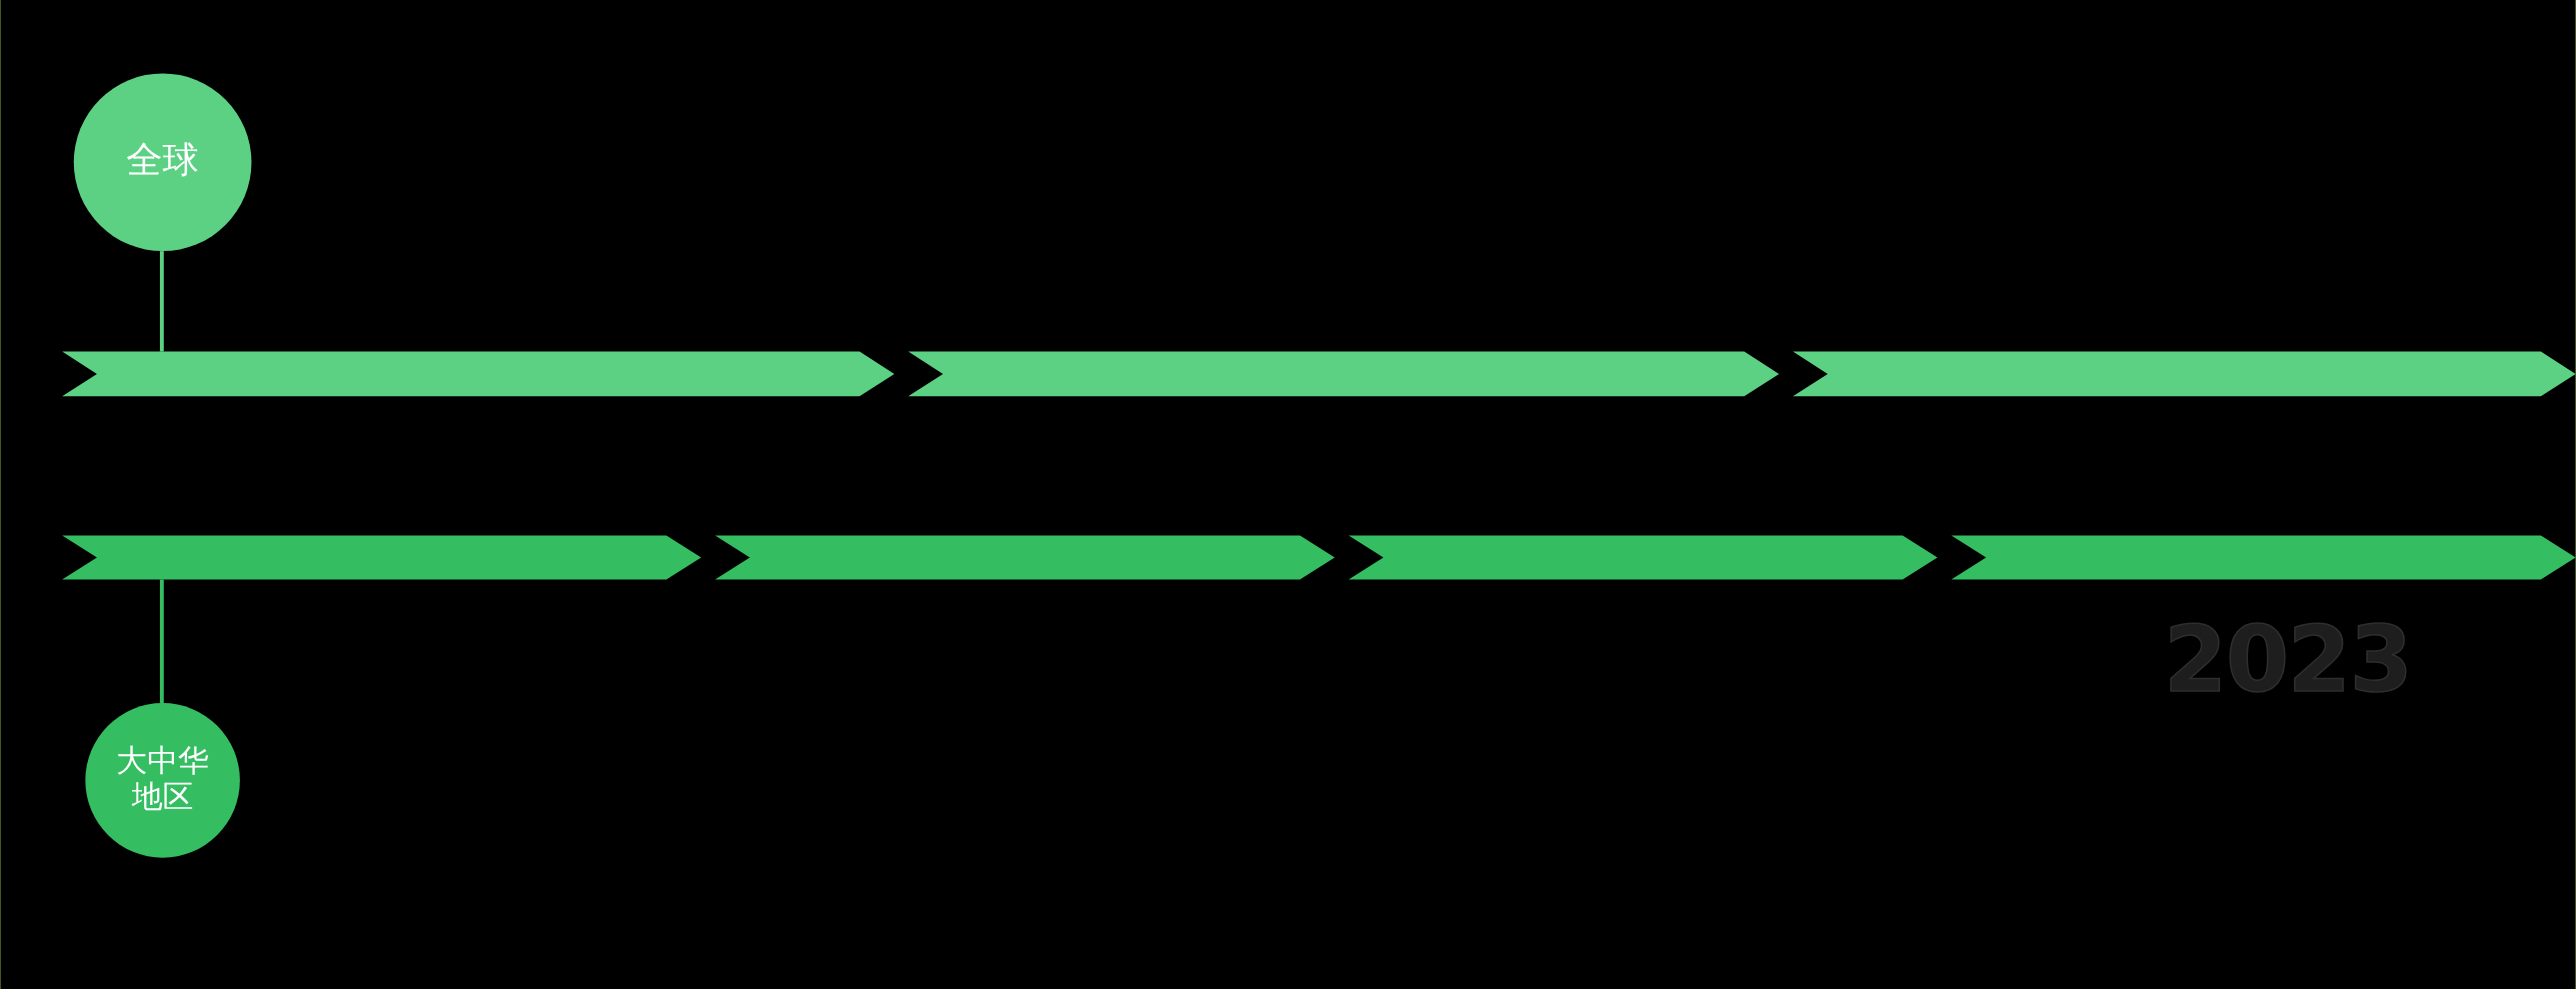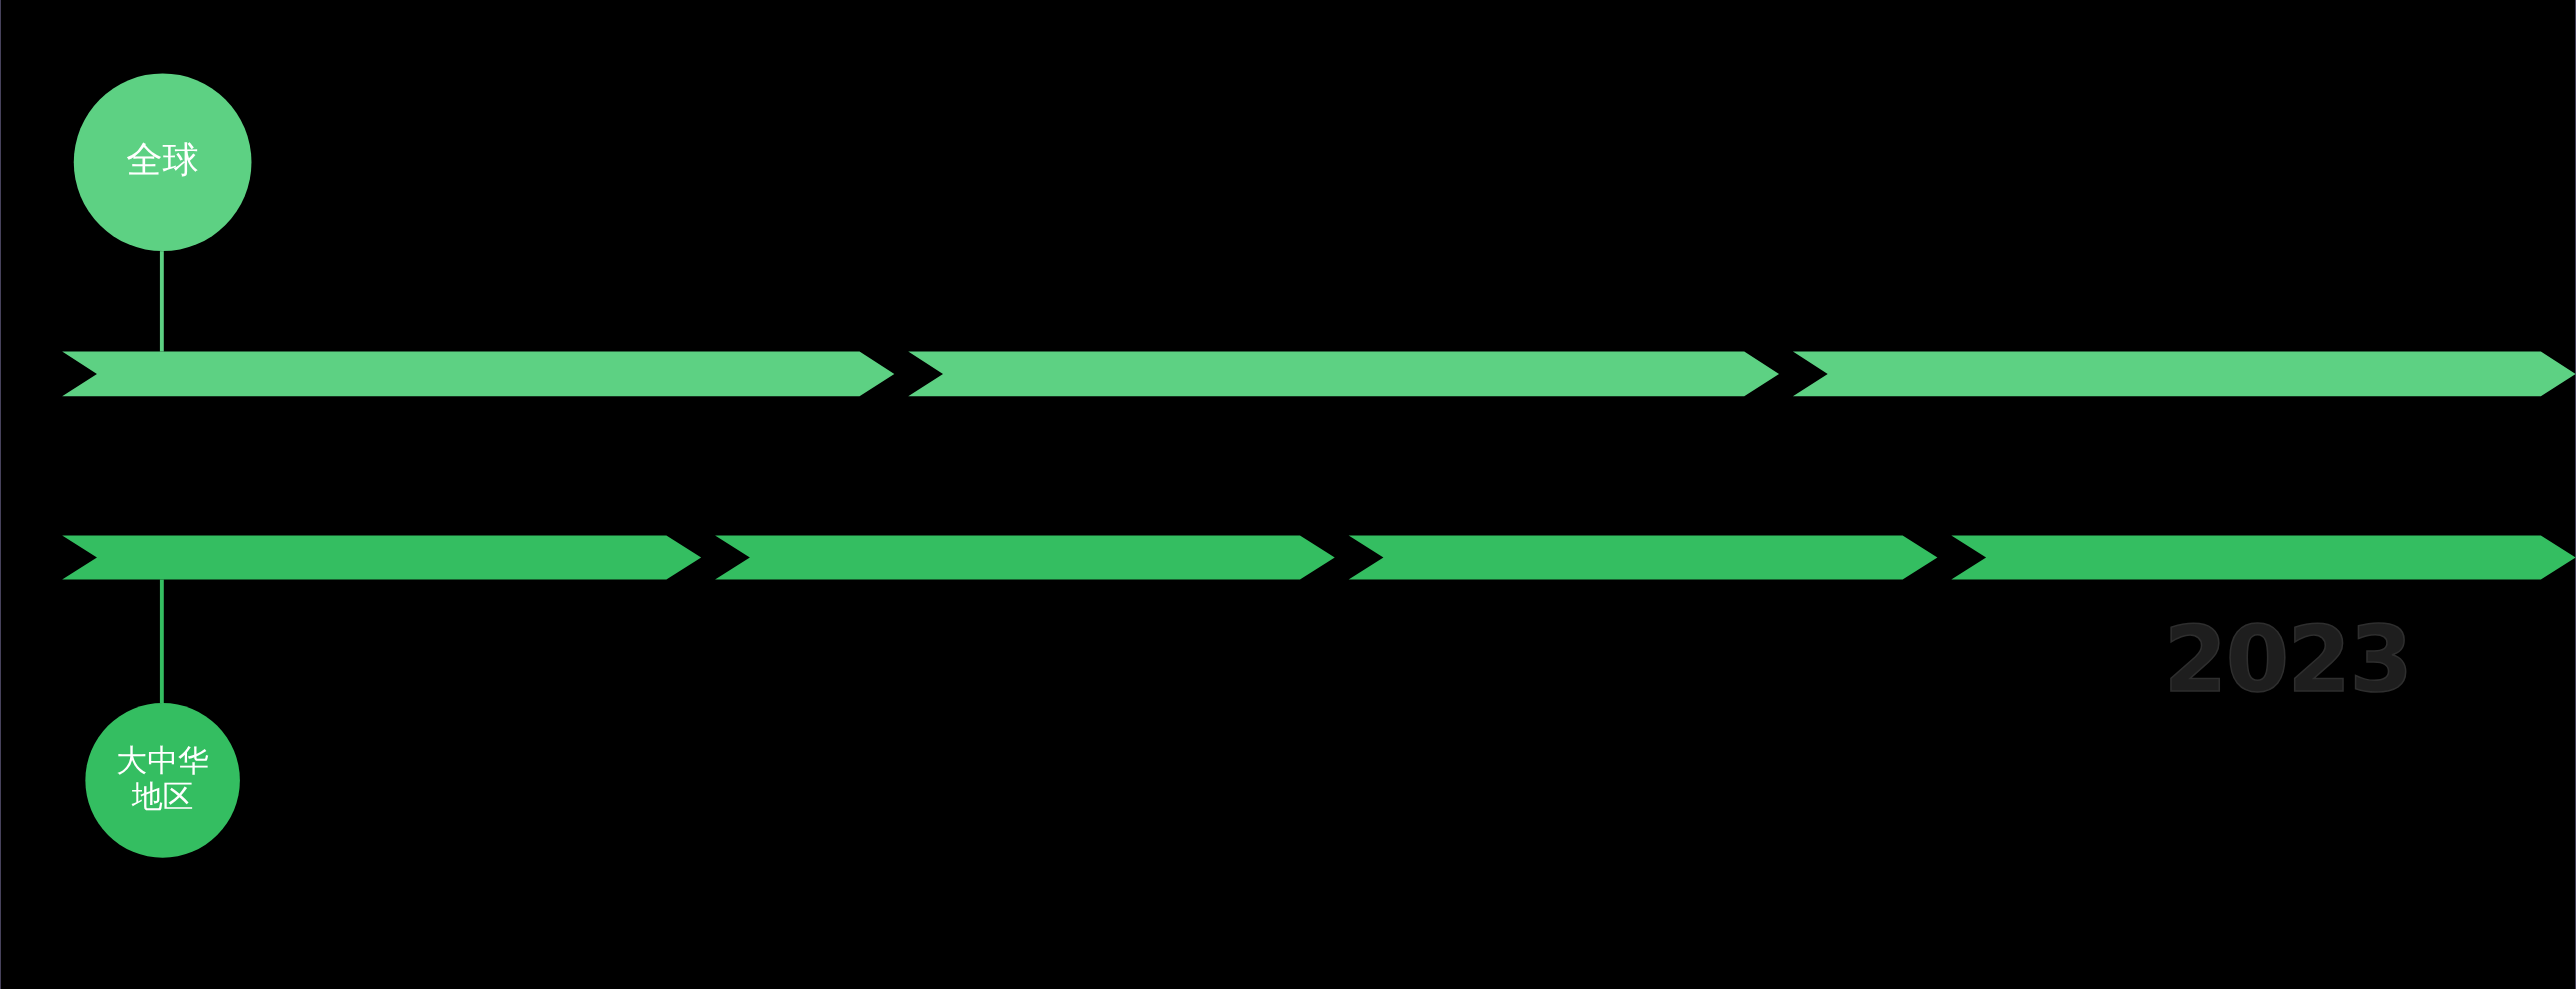--- a/index.html
+++ b/index.html
@@ -15,21 +15,21 @@
     overflow: hidden;
     font-family: "Liberation Sans", "DejaVu Sans", sans-serif;
   }
 
   #stage {
     position: absolute;
     left: 0;
     top: 0;
     width: 2576px;
     height: 989px;
-    background: #c4b5fd;
+    background: #bef264;
   }
 
   #canvas {
     position: absolute;
     left: 0;
     top: 0;
     width: 2576px;
     height: 989px;
     display: block;
   }

